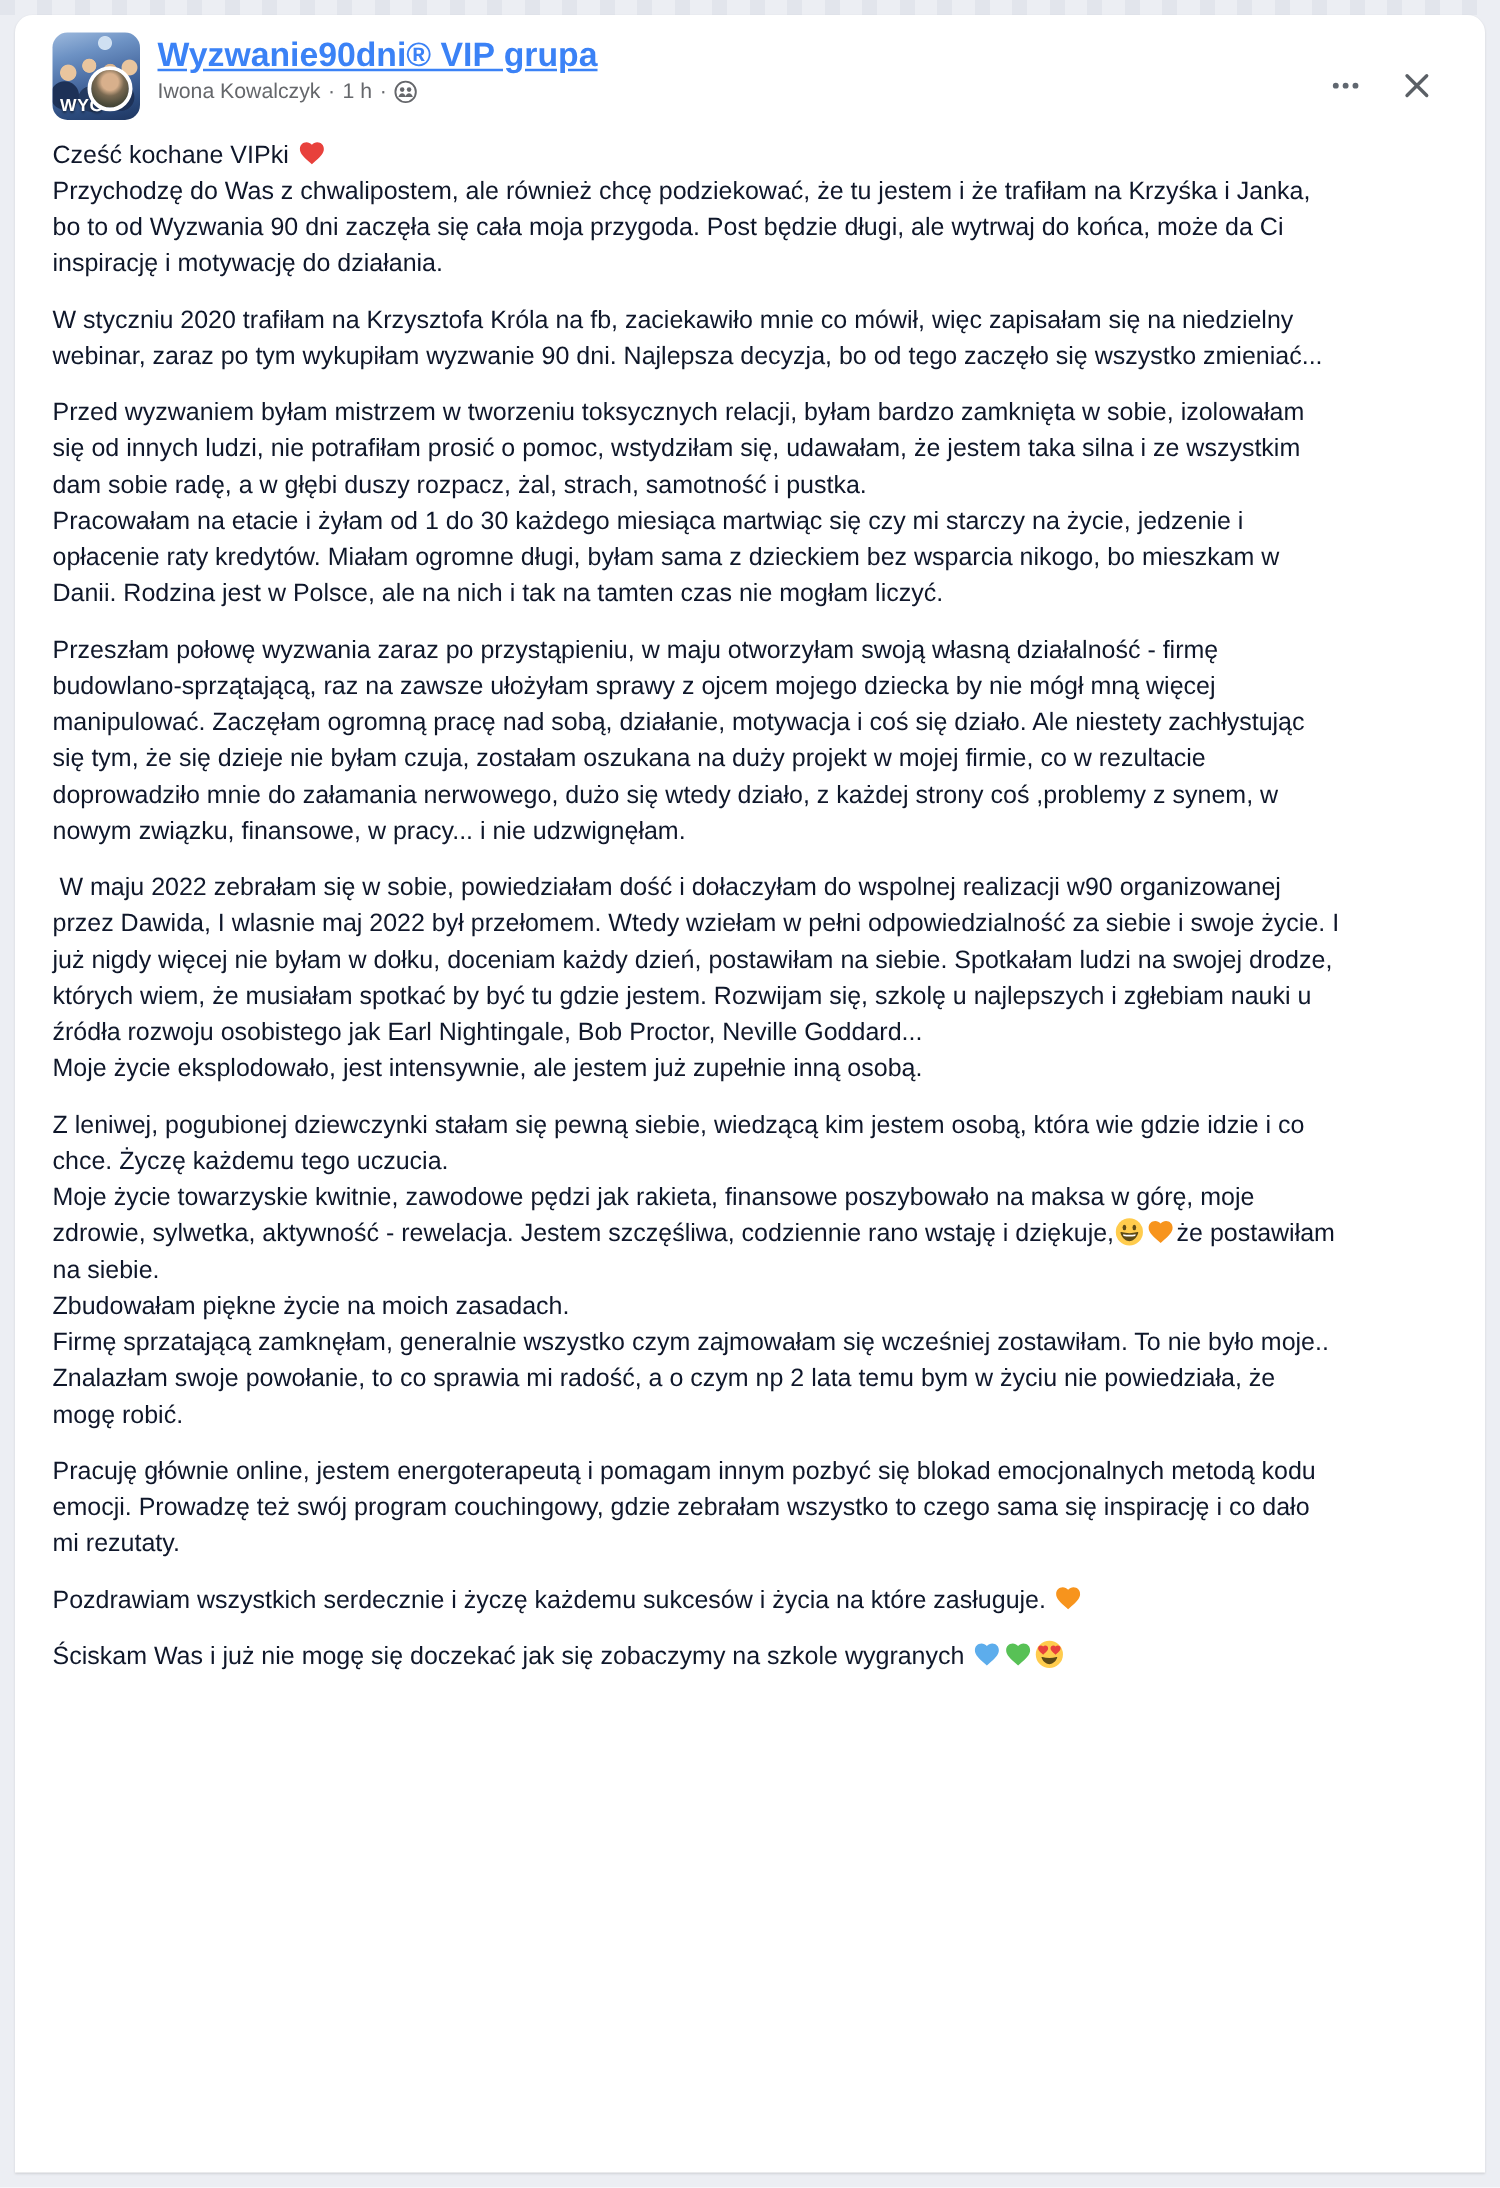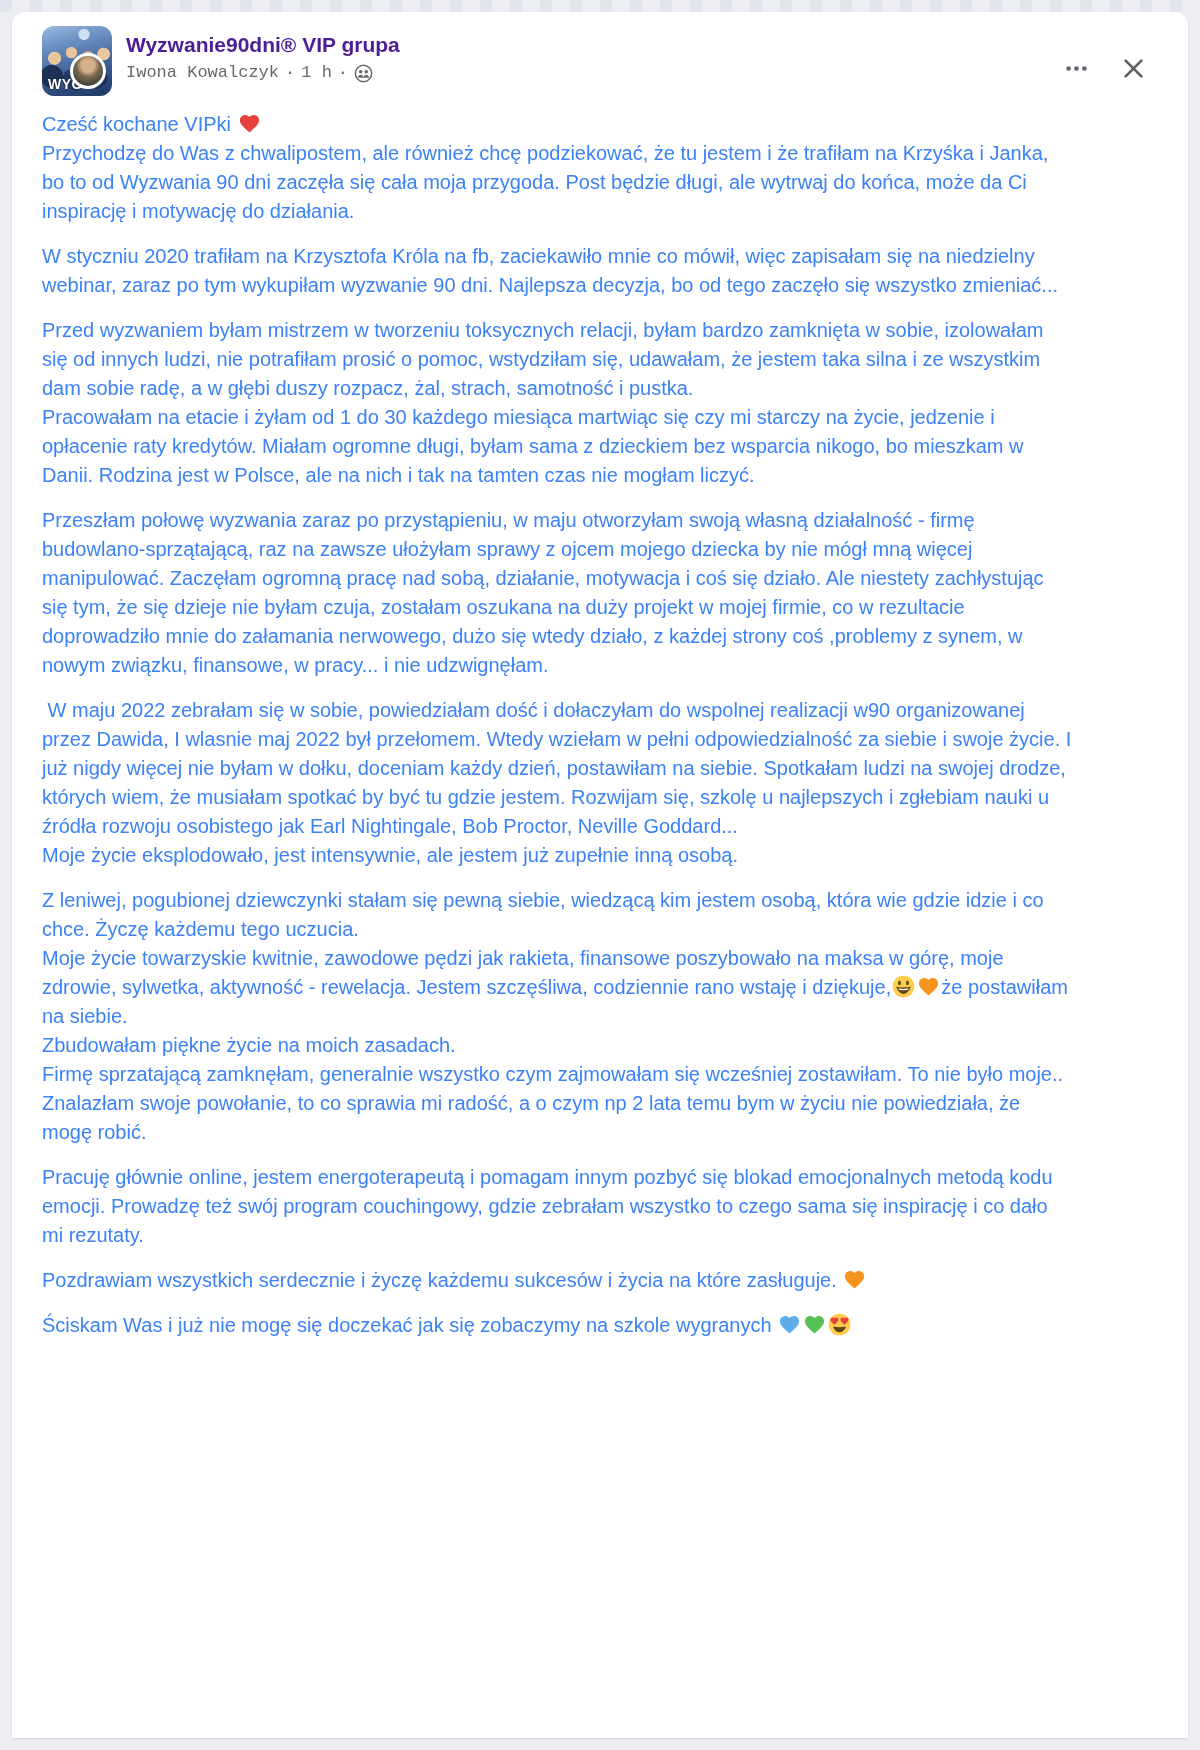--- a/index.html
+++ b/index.html
@@ -39,29 +39,29 @@
   .avatar-badge{
     position:absolute;left:6px;bottom:4px;color:#fff;font-weight:bold;
     font-size:14px;letter-spacing:.5px;text-shadow:0 1px 2px rgba(0,0,0,.45);
   }
   .avatar-circle{
     position:absolute;left:28px;top:27px;width:36px;height:36px;border-radius:50%;
     border:3px solid #fff;box-sizing:border-box;cursor:pointer;
     background:radial-gradient(circle at 50% 32%, #d8b08c 0 26%, #7a6a52 44%, #4a4a3a 72%, #32322a 100%);
   }
   .header-text{margin-left:14px;padding-top:5px;}
-  .group-name{font-size:21px;font-weight:bold;color:#4c1d95;line-height:27px;cursor:pointer;}
-  .byline{margin-top:4px;font-size:17px;color:#65676b;display:flex;align-items:center;gap:6px;line-height:22px;font-family:Liberation Mono, monospace;}
+  .group-name{font-size:27px;font-weight:bold;color:#3b82f6;line-height:27px;cursor:pointer;text-decoration:underline;}
+  .byline{margin-top:4px;font-size:17px;color:#65676b;display:flex;align-items:center;gap:6px;line-height:22px;}
   .byline .author{cursor:pointer;}
   .byline .timestamp{cursor:pointer;}
   .privacy-icon{display:inline-flex;}
   .privacy-icon svg{display:block;}
   .header-actions{position:absolute;top:24px;right:6px;display:flex;gap:20px;align-items:center;}
   .icon-btn{background:none;border:none;padding:5px;margin:0;cursor:pointer;border-radius:50%;line-height:0;}
-  .post-content{margin-top:14px;width:1030px;font-size:20px;line-height:29px;color:#3b82f6;}
+  .post-content{margin-top:14px;width:1030px;font-size:20px;line-height:29px;color:#0f172a;}
   .paragraph{margin:0 0 16px 0;white-space:pre-wrap;}
   .emoji{width:23px;height:23px;vertical-align:-4px;margin:0 1px;display:inline-block;}
 </style>
 </head>
 <body>
 
 <div class="bg-strip"></div>
 
 <div class="card">
   <div class="header">

